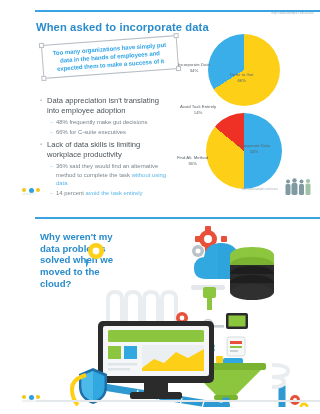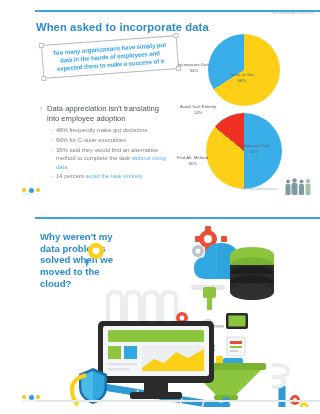--- a/index.html
+++ b/index.html
@@ -56,21 +56,21 @@
   .quote-box .h-tl{ left:-3px; top:-3px; }
   .quote-box .h-tr{ right:-3px; top:-3px; }
   .quote-box .h-bl{ left:-3px; bottom:-3px; }
   .quote-box .h-br{ right:-3px; bottom:-3px; }
   .quote-text{
     font-size:6.1px; font-weight:bold; color:#36a7e8; line-height:1.28;
     text-align:center; padding:1px 4px; letter-spacing:-.1px;
   }
 
   .bullets{ position:absolute; left:40px; top:96px; width:132px; }
-  .b-row{ display:flex; margin-bottom:2px;margin-top:8px; }
+  .b-row{ display:flex; margin-bottom:2px; }
   .b-mark{ color:#b9c2c8; font-size:6px; line-height:1.45; width:7px; flex:0 0 7px; }
   .b-main{ font-size:7.6px; color:#4b5358; line-height:1.32; }
   .sub-row{ display:flex; margin:1.5px 0 1.5px 10px; }
   .sub-mark{ color:#b9c2c8; font-size:5.6px; line-height:1.5; width:6px; flex:0 0 6px; }
   .b-sub{ font-size:5.9px; color:#7a848a; line-height:1.42; }
   .hl{ color:#5bb6e8; }
 
   
   .pie{ position:absolute; border-radius:50%; }
   .pie-1{ left:208px; top:34px; width:72px; height:72px;
@@ -126,20 +126,24 @@
       </div>
       <div class="sub-row">
         <span class="sub-mark">–</span>
         <span class="b-sub">48% frequently make gut decisions</span>
       </div>
       <div class="sub-row">
         <span class="sub-mark">–</span>
         <span class="b-sub">66% for C-suite executives</span>
       </div>
 
+      <div class="b-row" style="margin-top:4px;">
+        <span class="b-mark">▪</span>
+        <span class="b-main">Lack of data skills is limiting workplace productivity</span>
+      </div>
       <div class="sub-row">
         <span class="sub-mark">–</span>
         <span class="b-sub"><span>36% said they would find an alternative method to complete the task </span><span class="hl">without using data</span></span>
       </div>
       <div class="sub-row">
         <span class="sub-mark">–</span>
         <span class="b-sub"><span>14 percent </span><span class="hl">avoid the task entirely</span></span>
       </div>
     </div>
 

